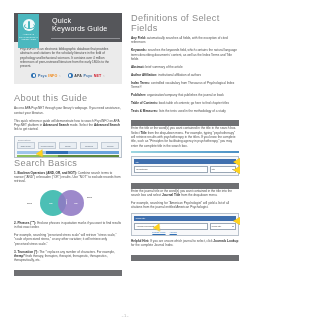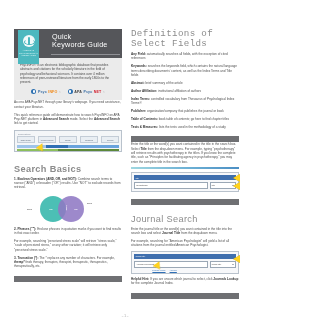--- a/index.html
+++ b/index.html
@@ -3,21 +3,21 @@
 <meta charset="utf-8">
 <style>
   html,body{margin:0;padding:0;}
   body{
     width:250px;height:323px;overflow:hidden;background:#ffffff;
     font-family:"Liberation Sans",sans-serif;color:#3f3f3f;
   }
   .page{position:relative;width:250px;height:323px;background:#fff;}
 
   
-  .col{position:absolute;top:16px;}
+  .col{position:absolute;top:0;}
   .col-left{left:14px;width:108px;}
   .col-right{left:131px;width:108px;}
 
   
   .hdr{position:relative;margin-top:13px;height:29px;background:#55565a;}
   .hdr-rule{position:absolute;left:37px;right:2px;bottom:3px;height:1px;background:#8f9095;}
   .hdr-title{
     position:absolute;left:38px;top:4px;color:#ffffff;
     font-size:7.2px;line-height:8.2px;letter-spacing:.2px;font-weight:400;
   }
@@ -157,20 +157,21 @@
         <div class="brand">
           <i class="bdot"></i>
           <span class="b-apa">APA</span>
           <span class="b-psyc">Psyc</span>
             <span class="b-net">NET</span>
             <span class="b-sup">®</span>
         </div>
       </div>
     </div>
 
+    <h2 class="sec">About this Guide</h2>
     <p class="body">Access APA PsycNET through your library's webpage. If you need assistance, contact your librarian.</p>
     <p class="body"><span>This quick reference guide will demonstrate how to search PsycINFO on APA PsycNET platform in </span><b>Advanced Search</b><span> mode. Select the </span><b>Advanced Search</b><span> link to get started.</span></p>
 
     <div class="shot shot-tabs" style="margin-top:4px;">
       <div class="shot-cap">Search Options</div>
       <div class="tabrow">
         <div class="tab">
             <span>Basic Search</span>
           </div>
         <div class="tabsep"></div>
@@ -195,21 +196,21 @@
           <i class="bb2"></i>
           <i class="bb3"></i>
         </div>
       <div class="greenbar">
           <i class="gb1"></i>
           <i class="gb2"></i>
         </div>
       <div class="arrow arrow-sw" style="left:22px;top:14px;"></div>
     </div>
 
-    <h2 class="sec" style="margin-top:12px;font-weight:bold;">Search Basics</h2>
+    <h2 class="sec" style="margin-top:0;">Search Basics</h2>
     <p class="body"><b>1. Boolean Operators (AND, OR, and NOT):</b><span> Combine search terms to narrow ("AND") or broaden ("OR") results. Use "NOT" to exclude records from retrieval.</span></p>
 
     <div class="venn">
       <div class="circ c-a"></div>
       <div class="circ c-b"></div>
       <span class="vlbl dark vl-left">NOT</span>
       <span class="vlbl vl-a">OR</span>
       <span class="vlbl vl-mid">AND</span>
       <span class="vlbl vl-b">OR</span>
       <span class="vlbl dark vl-right">NOT</span>
@@ -217,21 +218,21 @@
 
     <p class="body"><b>2. Phrases (""):</b><span> Enclose phrases in quotation marks if you want to find results in that exact order.</span></p>
     <p class="body">For example, searching "perceived stress scale" will retrieve "stress scale," "scale of perceived stress," or any other variation; it will retrieve only "perceived stress scale."</p>
     <p class="body"><b>3. Truncation (*):</b><span> The * replaces any number of characters. For example, </span><b>therap*</b><span> finds therapy, therapies, therapist, therapeutic, therapeutics, therapeutically, etc.</span></p>
 
     <div class="bar"></div>
   </div>
 
   <div class="col col-right">
 
-    <h2 class="sec" style="margin-top:13px;font-family:Liberation Mono, monospace;">Definitions of Select Fields</h2>
+    <h2 class="sec" style="margin-top:13px;">Definitions of Select Fields</h2>
     <div class="defs">
       <p class="def"><span class="term">Any Field:</span><span> automatically searches all fields, with the exception of cited references</span></p>
       <p class="def"><span class="term">Keywords:</span><span> searches the keywords field, which contains the natural language terms describing documents' content, as well as the Index Terms and Title fields</span></p>
       <p class="def"><span class="term">Abstract:</span><span> brief summary of the article</span></p>
       <p class="def"><span class="term">Author Affiliation:</span><span> institutional affiliation of authors</span></p>
       <p class="def"><span class="term">Index Terms:</span><span> controlled vocabulary from Thesaurus of Psychological Index Terms®</span></p>
       <p class="def"><span class="term">Publisher:</span><span> organization/company that publishes the journal or book</span></p>
       <p class="def"><span class="term">Table of Contents:</span><span> book table of contents; go here to find chapter titles</span></p>
       <p class="def"><span class="term">Tests &amp; Measures:</span><span> lists the tests used in the methodology of a study</span></p>
     </div>
@@ -254,21 +255,20 @@
             <span>Title</span>
             <i class="caret"></i>
           </div>
       </div>
       <div class="arrow arrow-w" style="right:-2px;top:1px;"></div>
       <div class="arrow arrow-w" style="right:-2px;top:9px;"></div>
     </div>
 
     <div class="bar"></div>
 
-    <h2 class="sec">Journal Search</h2>
     <p class="body"><span>Enter the journal title or the word(s) you want contained in the title into the search box and select </span><b>Journal Title</b><span> from the drop-down menu.</span></p>
     <p class="body">For example, searching for "American Psychologist" will yield a list of all citations from the journal entitled American Psychologist.</p>
 
     <div class="sbox" style="position:relative;">
       <div class="sbar">
           <span>Journal Title</span>
         </div>
       <div class="srow">
         <div class="sinput">
             <span>American Psychologist</span>

